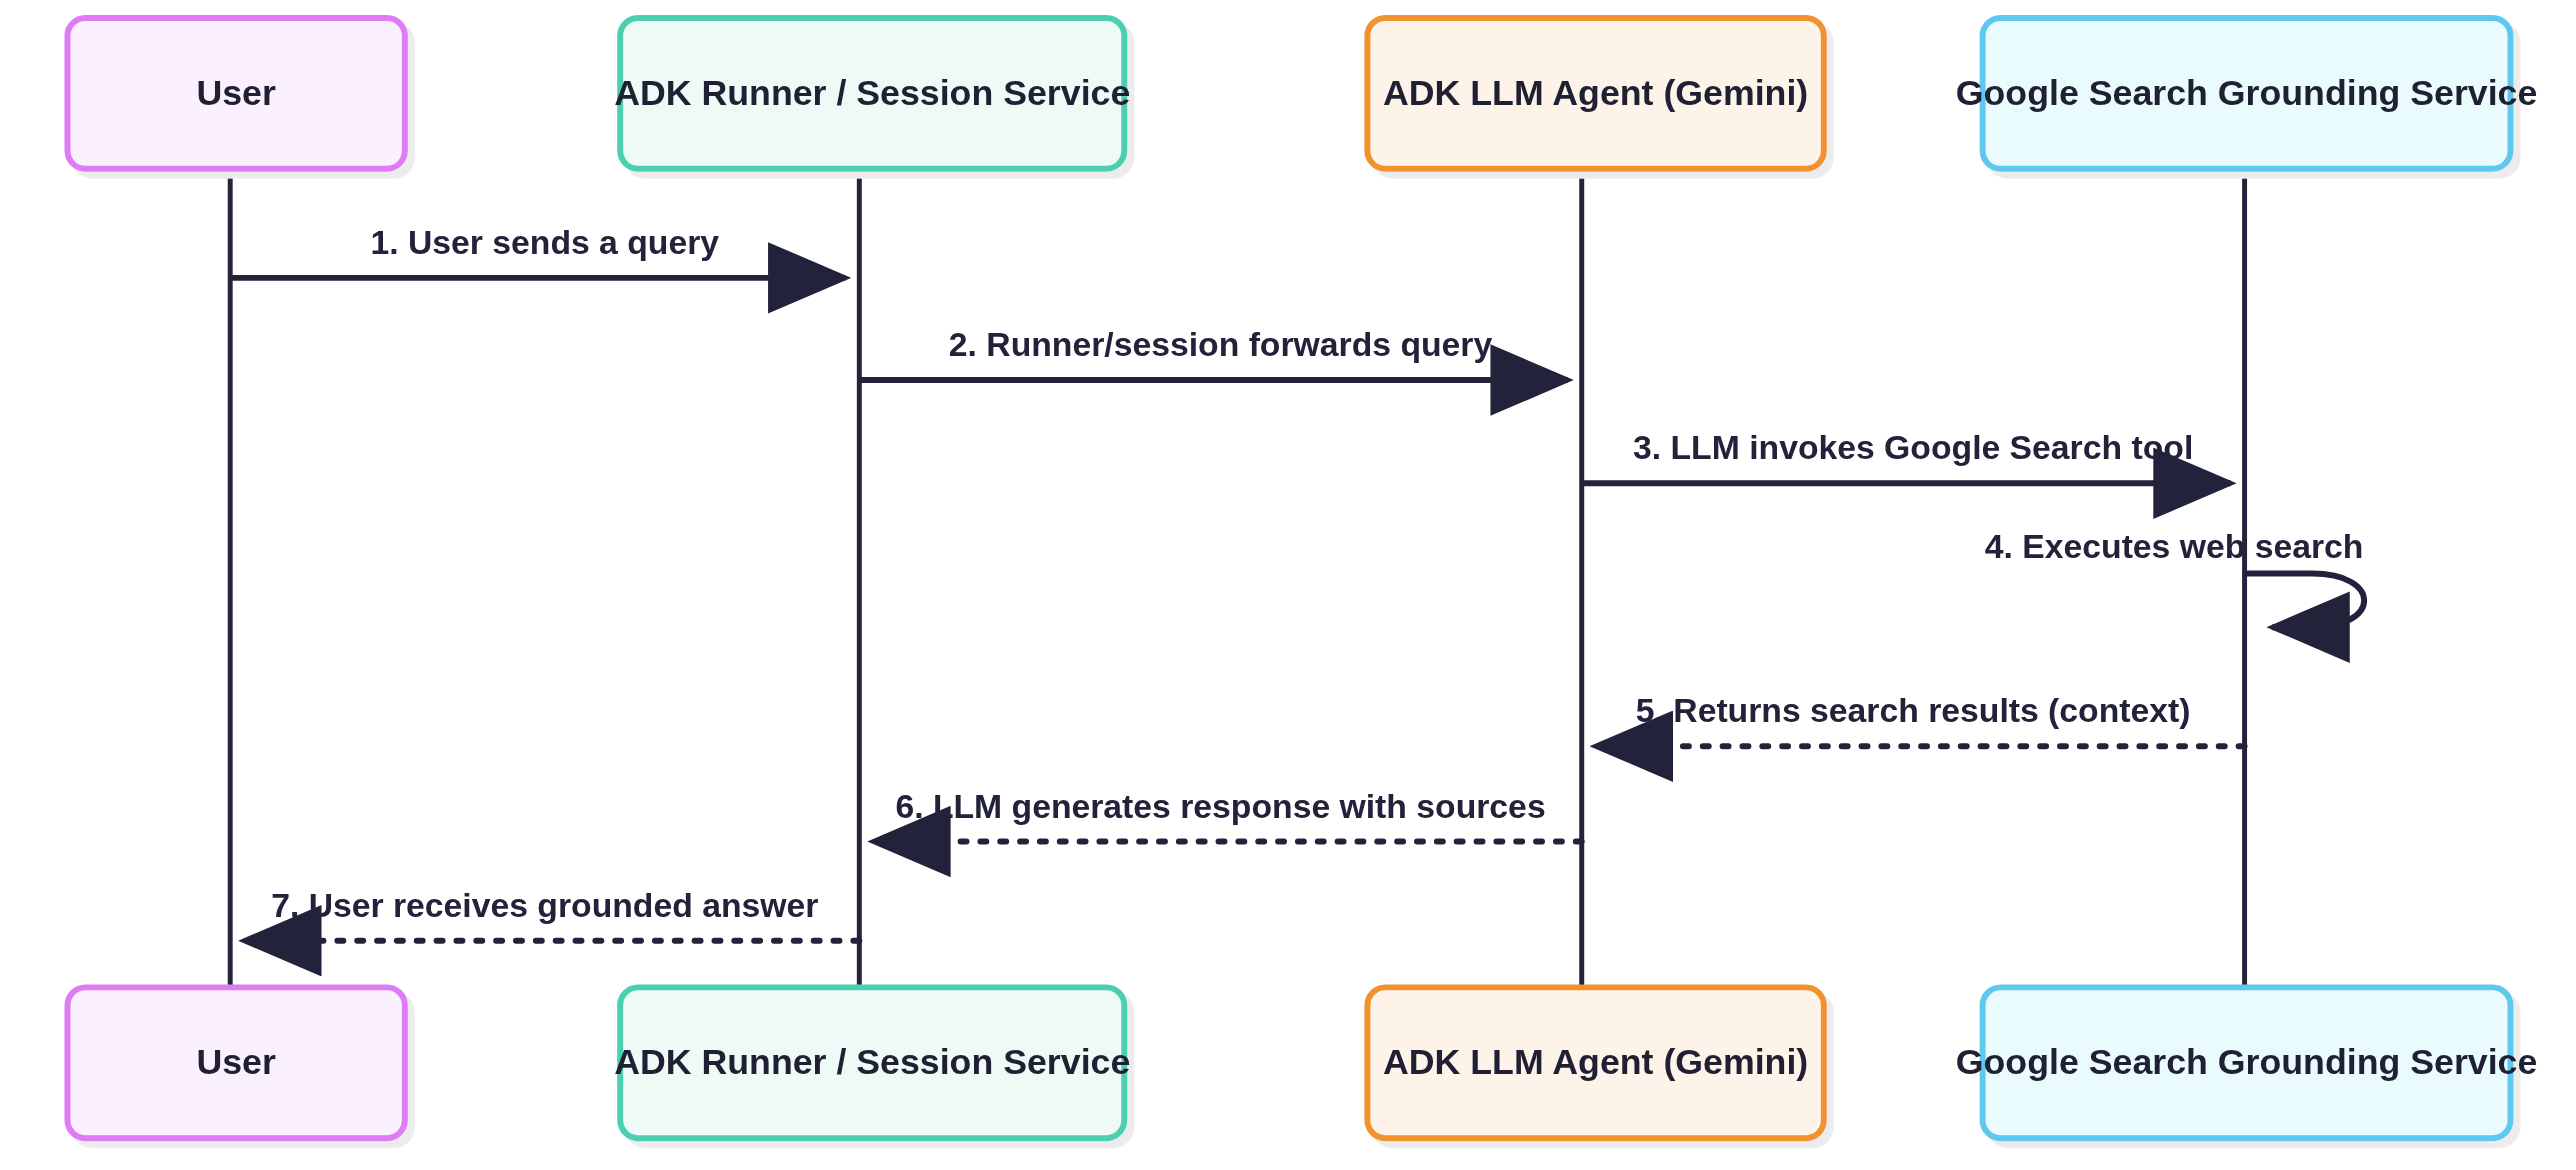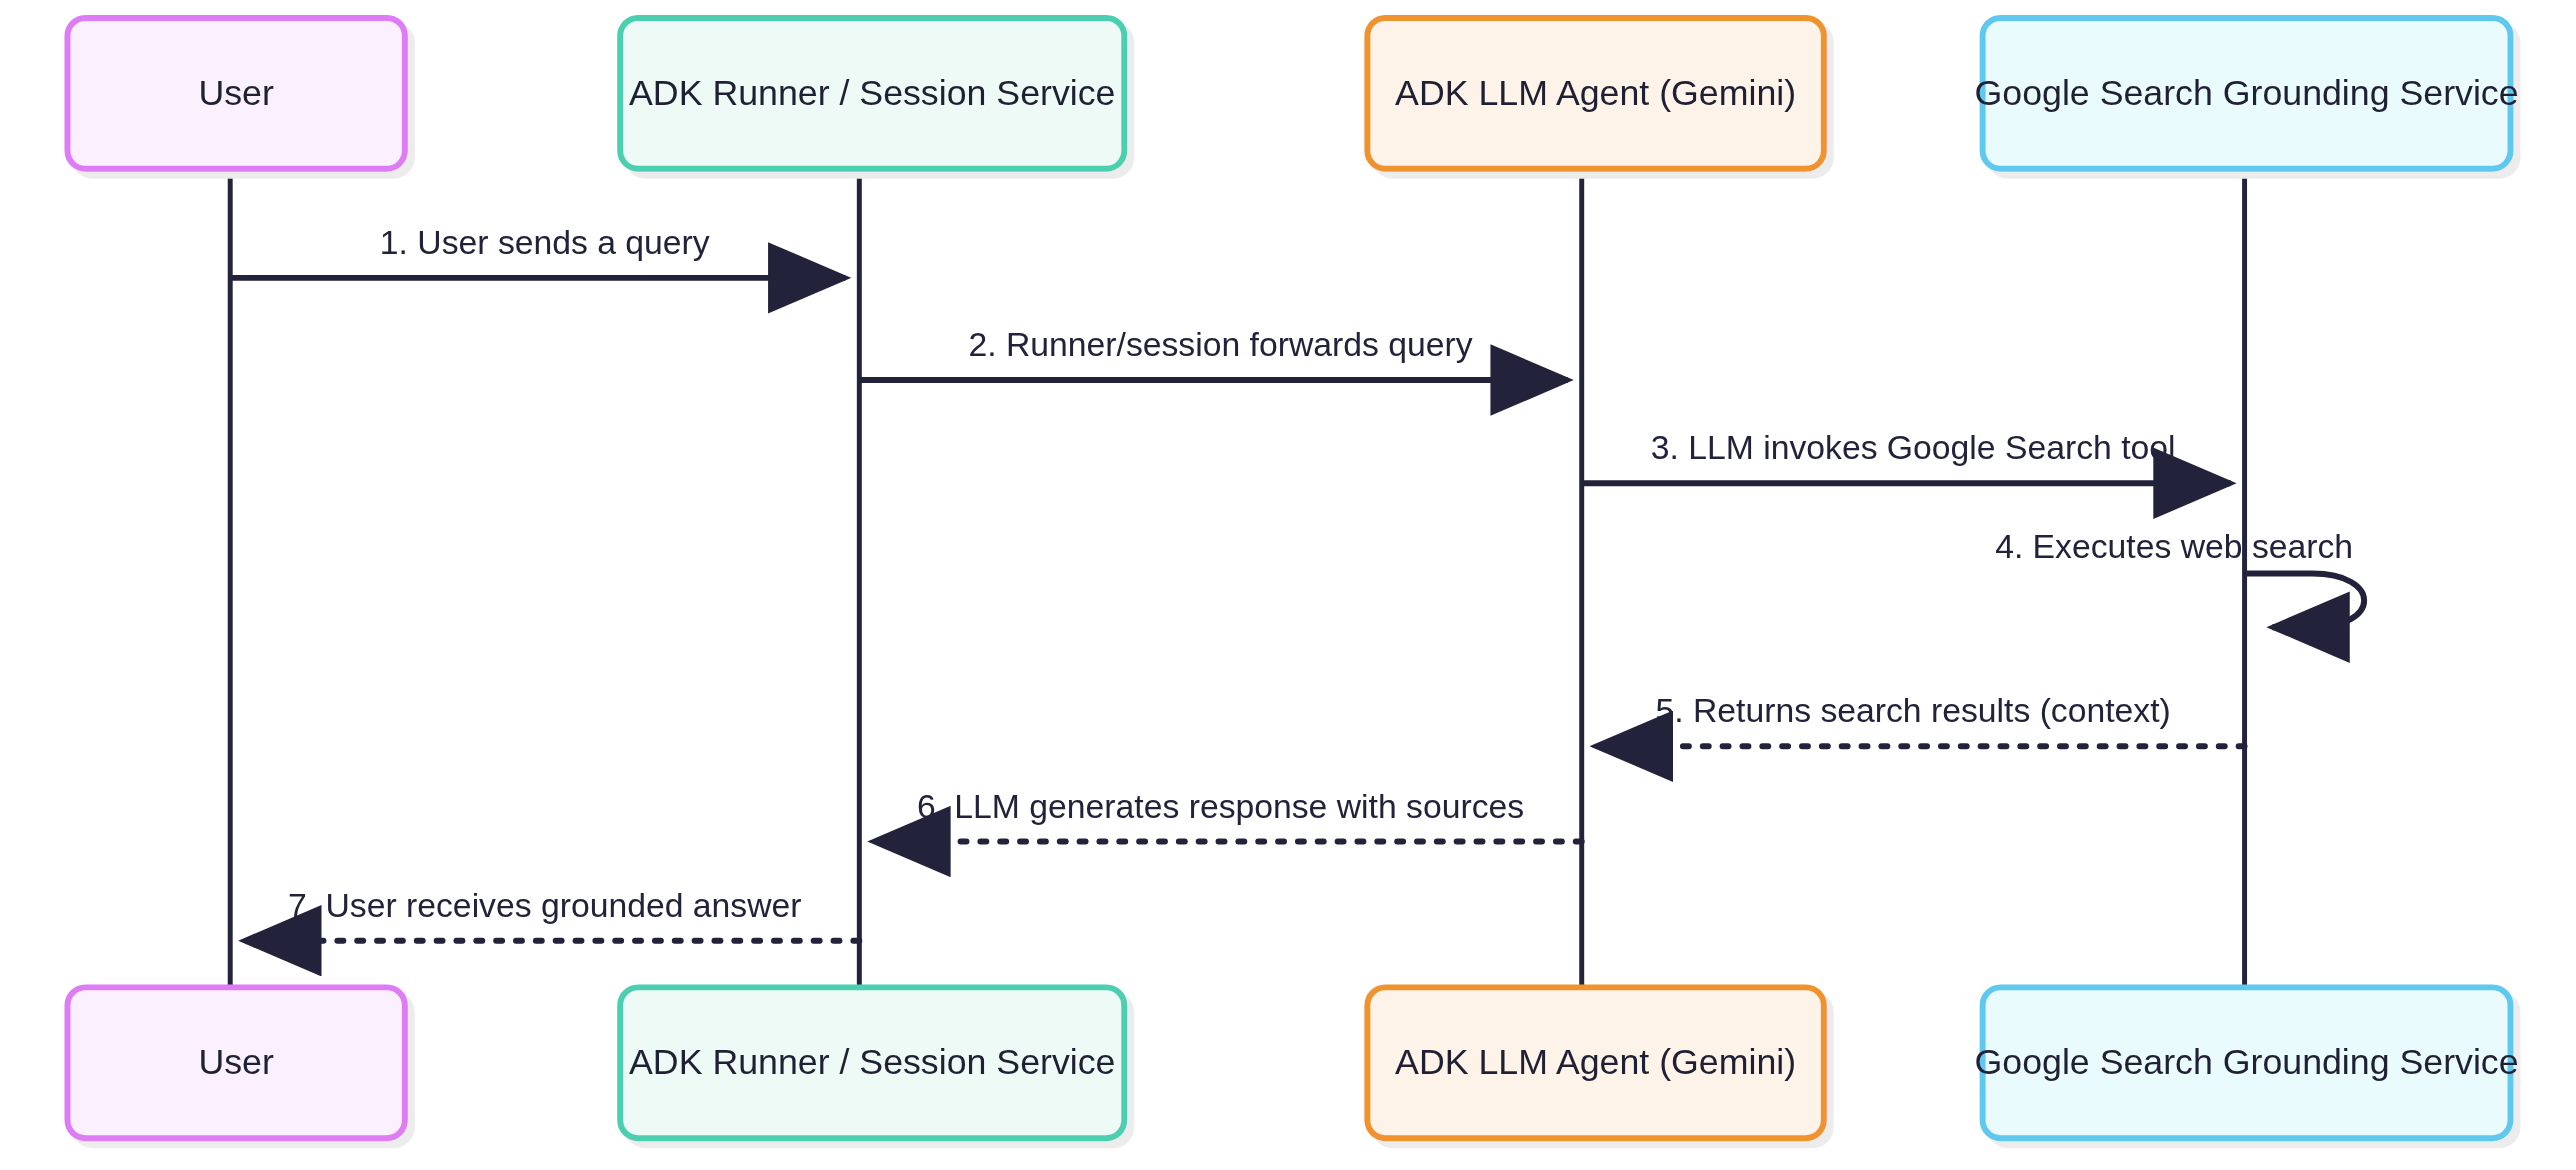--- a/index.html
+++ b/index.html
@@ -9,20 +9,21 @@
   }
   body {
     font-family: "Liberation Sans", sans-serif;
   }
   #diagram-root {
     position: relative;
     width: 2576px;
     height: 1171px;
     background: #ffffff;
     overflow: hidden;
+    font-weight: bold;
   }
   svg.seq {
     display: block;
     width: 2576px;
     height: 1171px;
   }
   .actor-label {
     font-family: "Liberation Sans", sans-serif;
     font-size: 36px;
     fill: #1f2033;

